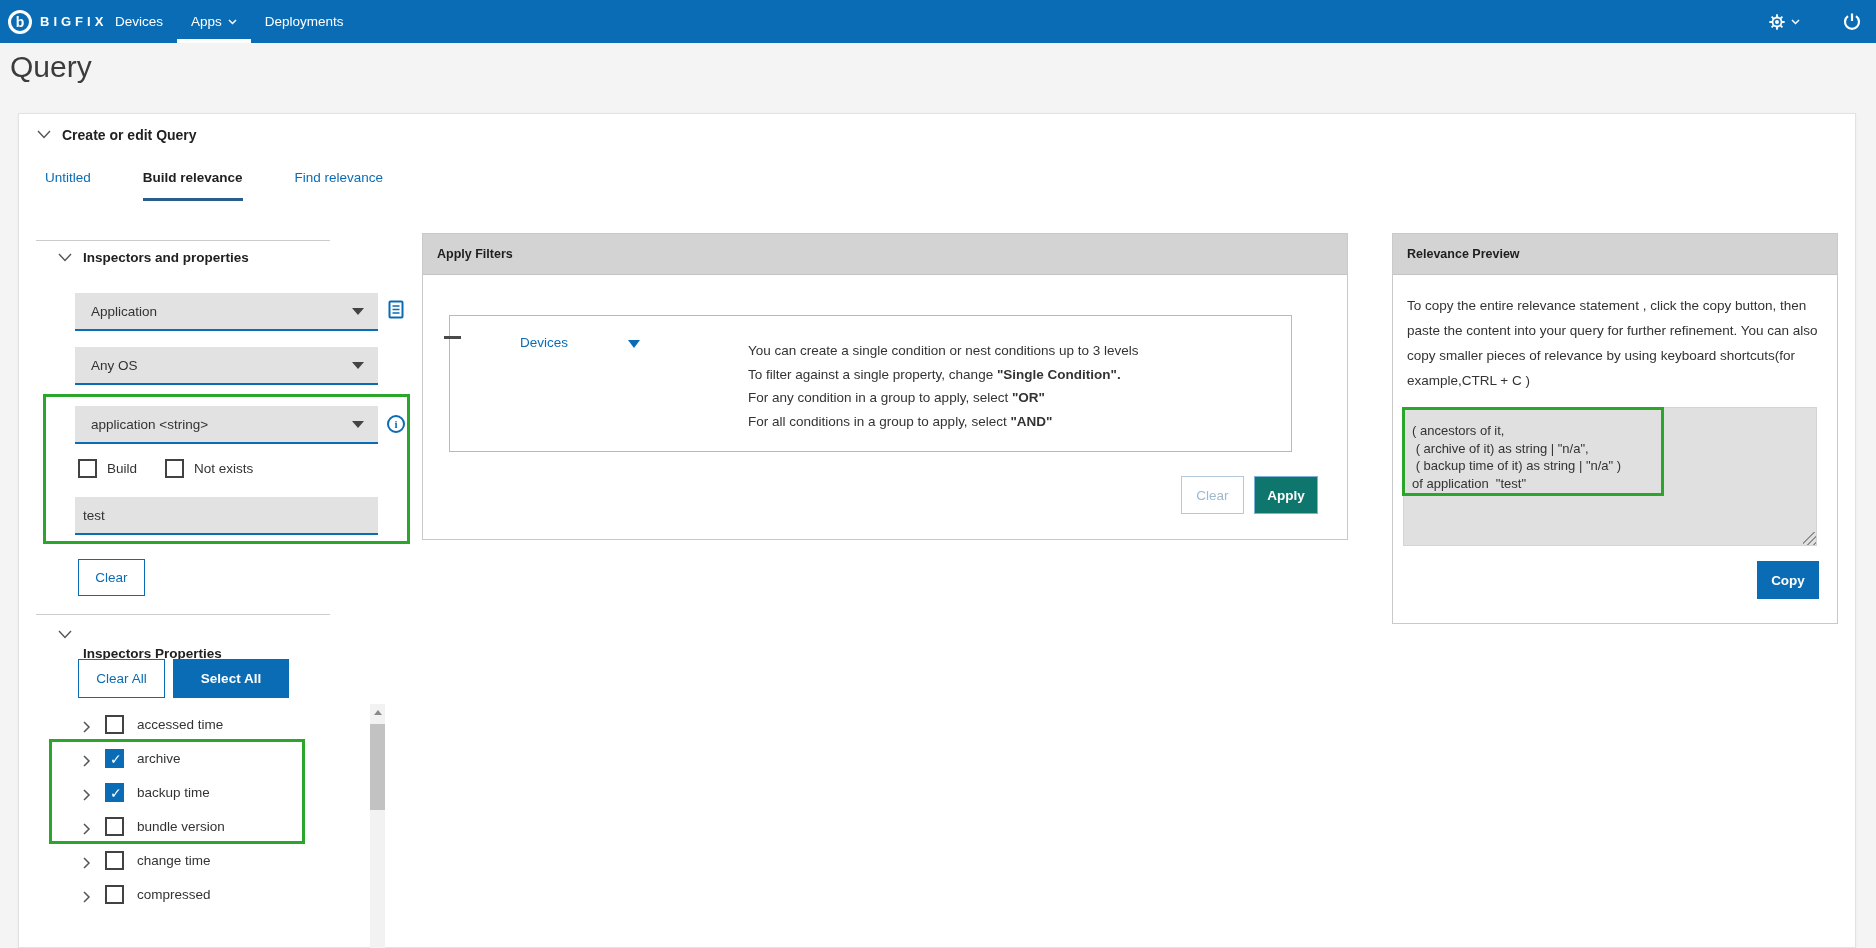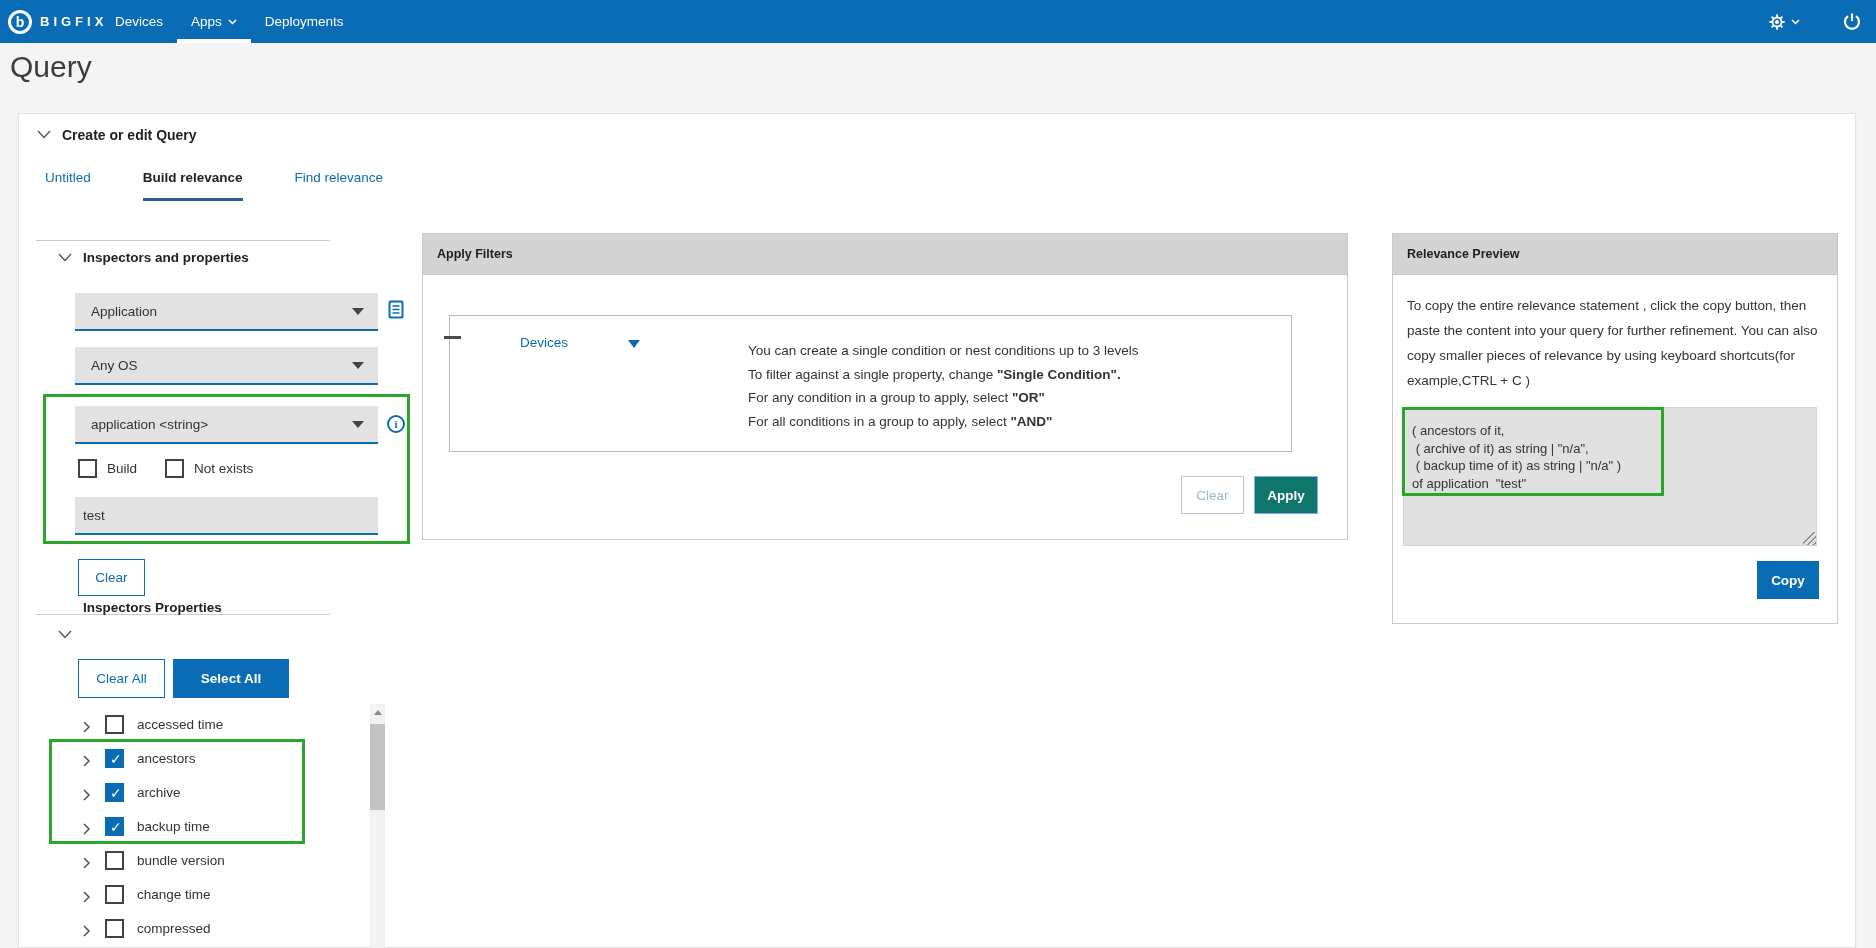--- a/index.html
+++ b/index.html
@@ -39,21 +39,21 @@
   .tab{font-size:13.5px;color:var(--accent);cursor:pointer;padding-bottom:13px;}
   .tab.active{color:#212121;font-weight:bold;border-bottom:3px solid #2a5d8c;}
 
   .divider{position:absolute;height:1px;background:#ccc;}
   #divider1{left:36px;top:240px;width:294px;}
   #divider2{left:36px;top:614px;width:294px;}
 
   .subsec-chevron1{position:absolute;left:58px;top:253px;}
   .subsec-title1{position:absolute;left:83px;top:250px;font-size:13.5px;font-weight:bold;color:#212121;}
   .subsec-chevron2{position:absolute;left:58px;top:630px;}
-  .subsec-title2{position:absolute;left:83px;top:600px;font-size:13.5px;font-weight:bold;color:#212121;}
+  .subsec-title2{position:absolute;left:83px;top:646px;font-size:13.5px;font-weight:bold;color:#212121;}
 
   
   .dd{position:absolute;width:303px;height:38px;background:#e2e2e2;border-bottom:2px solid var(--accent);
       display:flex;align-items:center;padding:0 14px 0 16px;font-size:13.5px;color:#333;cursor:pointer;gap:24px;}
   .dd .dd-caret{margin-left:auto;width:0;height:0;border-left:6px solid transparent;border-right:6px solid transparent;border-top:7px solid #444;}
   #dd-inspector{left:75px;top:293px;}
   #dd-os{left:75px;top:347px;}
   #dd-property{left:75px;top:406px;}
 
   .doc-icon{position:absolute;left:388px;top:300px;cursor:pointer;}
@@ -250,29 +250,20 @@
     <span class="prop-cb"></span>
     <span class="prop-label">accessed time</span>
   </div>
       <div class="prop-row">
     <span class="tree-chevron">
       <svg width="8" height="12" viewBox="0 0 8 12">
             <polyline points="1,1 6,6 1,11" fill="none" stroke="#555" stroke-width="1.5"></polyline>
           </svg>
     </span>
     <span class="prop-cb checked"></span>
-    <span class="prop-label">ancestors</span>
-  </div>
-      <div class="prop-row">
-    <span class="tree-chevron">
-      <svg width="8" height="12" viewBox="0 0 8 12">
-            <polyline points="1,1 6,6 1,11" fill="none" stroke="#555" stroke-width="1.5"></polyline>
-          </svg>
-    </span>
-    <span class="prop-cb checked"></span>
     <span class="prop-label">archive</span>
   </div>
       <div class="prop-row">
     <span class="tree-chevron">
       <svg width="8" height="12" viewBox="0 0 8 12">
             <polyline points="1,1 6,6 1,11" fill="none" stroke="#555" stroke-width="1.5"></polyline>
           </svg>
     </span>
     <span class="prop-cb checked"></span>
     <span class="prop-label">backup time</span>

